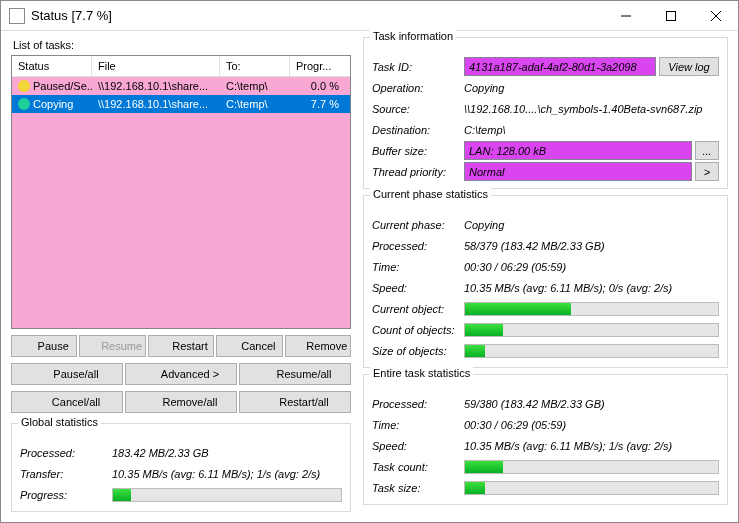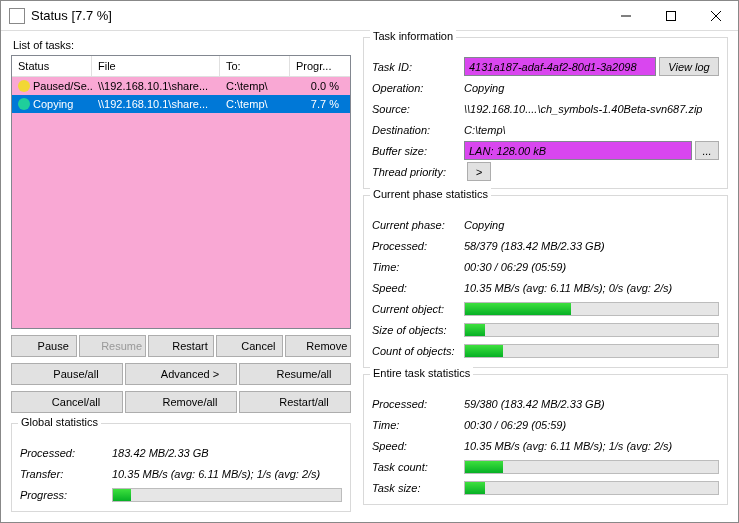--- a/index.html
+++ b/index.html
@@ -156,20 +156,23 @@
           </div>
         <div class="kv">
             <div class="k">Buffer size:</div>
             <div class="sunken">
               <span>LAN: 128.00 kB</span>
             </div>
             <div class="smallbtn">...</div>
           </div>
         <div class="kv">
             <div class="k">Thread priority:</div>
+            <div class="sunken">
+              <span>Normal</span>
+            </div>
             <div class="smallbtn">&gt;</div>
           </div>
       </div>
 
       <div class="groupbox">
         <div class="gb-title">Current phase statistics</div>
         <div class="kv">
             <div class="k">Current phase:</div>
             <div class="v">Copying</div>
           </div>
@@ -185,29 +188,29 @@
             <div class="k">Speed:</div>
             <div class="v">10.35 MB/s (avg: 6.11 MB/s); 0/s (avg: 2/s)</div>
           </div>
         <div class="kv">
             <div class="k">Current object:</div>
             <div class="progress">
               <div class="bar" style="width:42%"></div>
             </div>
           </div>
         <div class="kv">
+            <div class="k">Count of objects:</div>
+            <div class="progress">
+              <div class="bar" style="width:15%"></div>
+            </div>
+          </div>
+        <div class="kv">
             <div class="k">Size of objects:</div>
             <div class="progress">
               <div class="bar" style="width:8%"></div>
-            </div>
-          </div>
-        <div class="kv">
-            <div class="k">Count of objects:</div>
-            <div class="progress">
-              <div class="bar" style="width:15%"></div>
             </div>
           </div>
       </div>
 
       <div class="groupbox">
         <div class="gb-title">Entire task statistics</div>
         <div class="kv">
             <div class="k">Processed:</div>
             <div class="v">59/380 (183.42 MB/2.33 GB)</div>
           </div>

